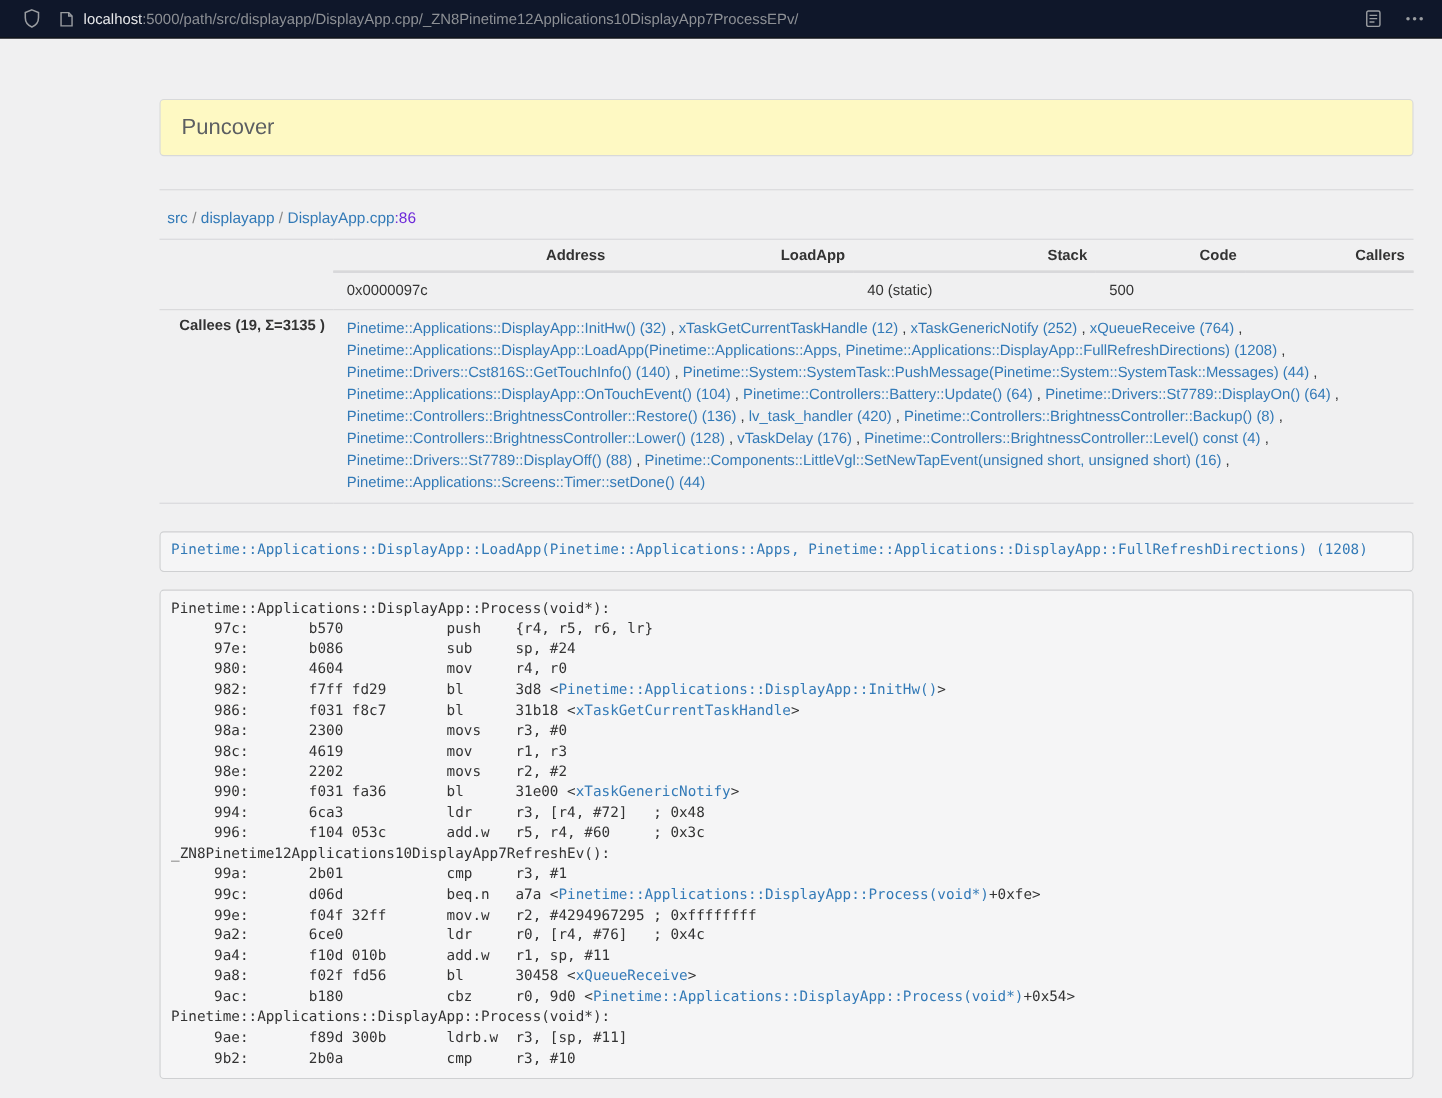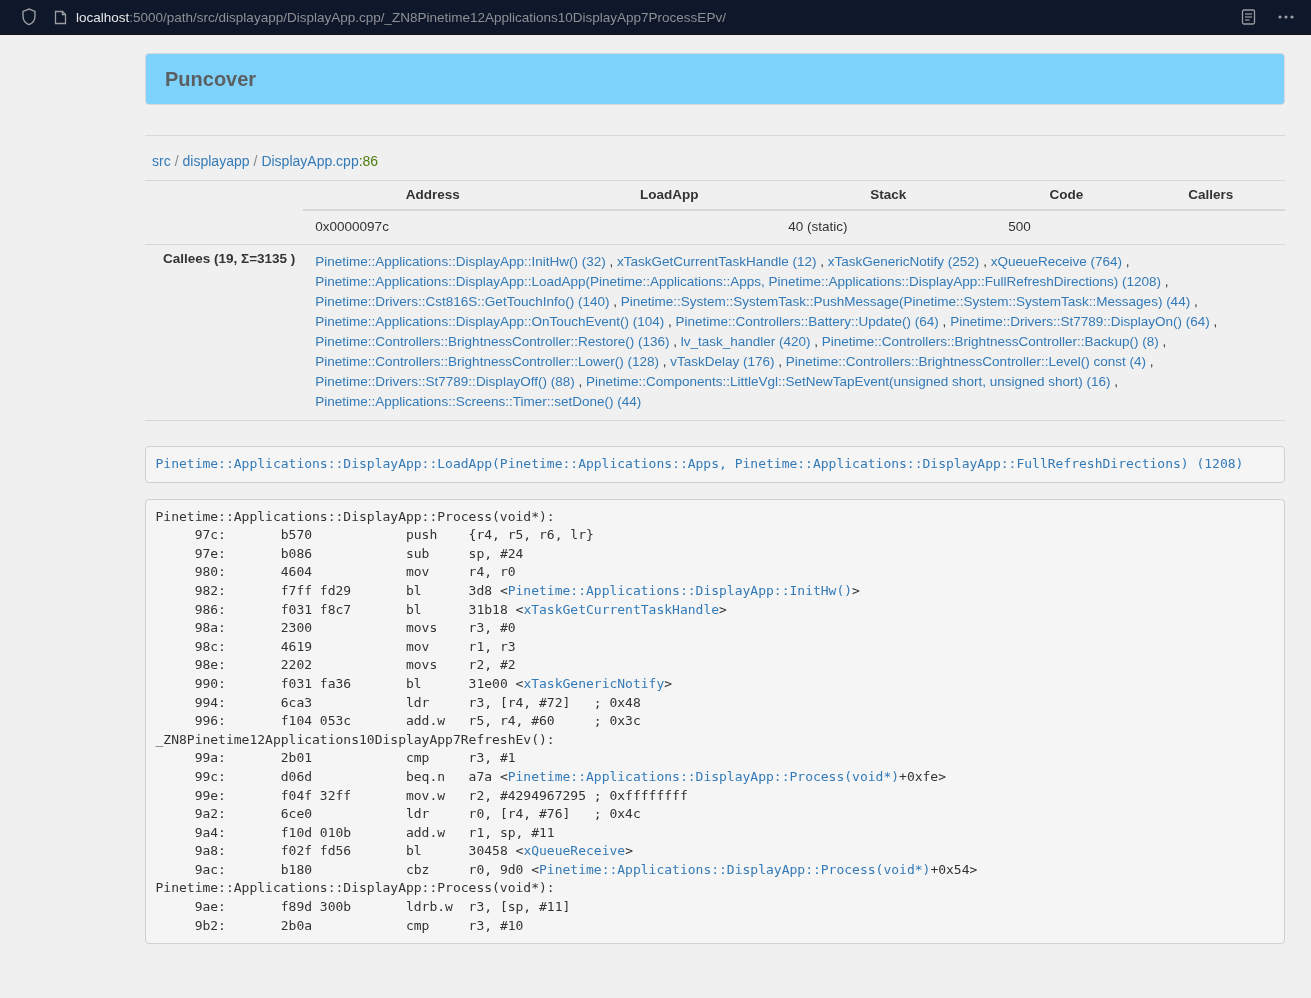--- a/index.html
+++ b/index.html
@@ -24,41 +24,40 @@
   .browser-bar .grow { flex: 1; display: flex; align-items: center; gap: 9px; min-width: 0; }
   .url-text { font-size: 13.5px; white-space: nowrap; overflow: hidden; }
   .url-host { color: #e7e8ea; }
   .url-rest { color: #8d9095; }
   .chrome-btn { display: inline-flex; align-items: center; justify-content: center; width: 26px; height: 26px; border-radius: 4px; }
 
   
   .content { margin-left: 145px; width: 1140px; }
 
   .navbar {
-    margin-top: 18px;
+    margin-top: 55px;
     height: 52px;
-    background: #7dd3fc;
+    background: #fef9c3;
     border: 1px solid #d8d9da;
     border-radius: 4px;
     display: flex;
     align-items: center;
     padding: 0 19px;
-    font-weight: bold;
   }
   .brand { font-size: 20px; color: #5c5f62; }
 
   hr.rule { border: none; border-top: 1px solid #d9d9da; margin-top: 30px; }
 
   .breadcrumb {
     list-style: none;
     padding: 17px 0 11px 7px;
     font-size: 14px;
   }
   .breadcrumb .sep { color: #888; padding: 0 4px; }
-  .breadcrumb .line-no { color: #4d7c0f; }
+  .breadcrumb .line-no { color: #6d28d9; }
 
   
   table.main-table {
     width: 100%;
     border-collapse: collapse;
     border-bottom: 1px solid #d8d8da;
     margin-bottom: 25px;
     font-size: 13.5px;
   }
   table.main-table > tbody > tr > th,
@@ -76,21 +75,21 @@
   }
   table.main-table > tbody > tr > td { padding: 6px 8px 6px 12px; }
   table.main-table > tbody > tr > td.nopad { padding: 0; }
 
   .func-cell { display: flex; align-items: center; gap: 5px; }
 
   table.stats { width: 100%; border-collapse: collapse; font-size: 13.5px; }
   table.stats th {
     border-bottom: 2px solid #d8d8da;
     padding: 6px 8px 7px 12px;
-    text-align: center;
+    text-align: right;
     font-weight: bold;
   }
   table.stats td { padding: 8px 8px 10px 12px; }
   col.c-address { width: 255px; }
   col.c-remarks { width: 218px; }
   col.c-stack   { width: 220px; }
   col.c-code    { width: 136px; }
 
   .callees { line-height: 20px; padding-top: 7px !important; padding-bottom: 8px !important; }
   .callees .comma { color: #333; }

